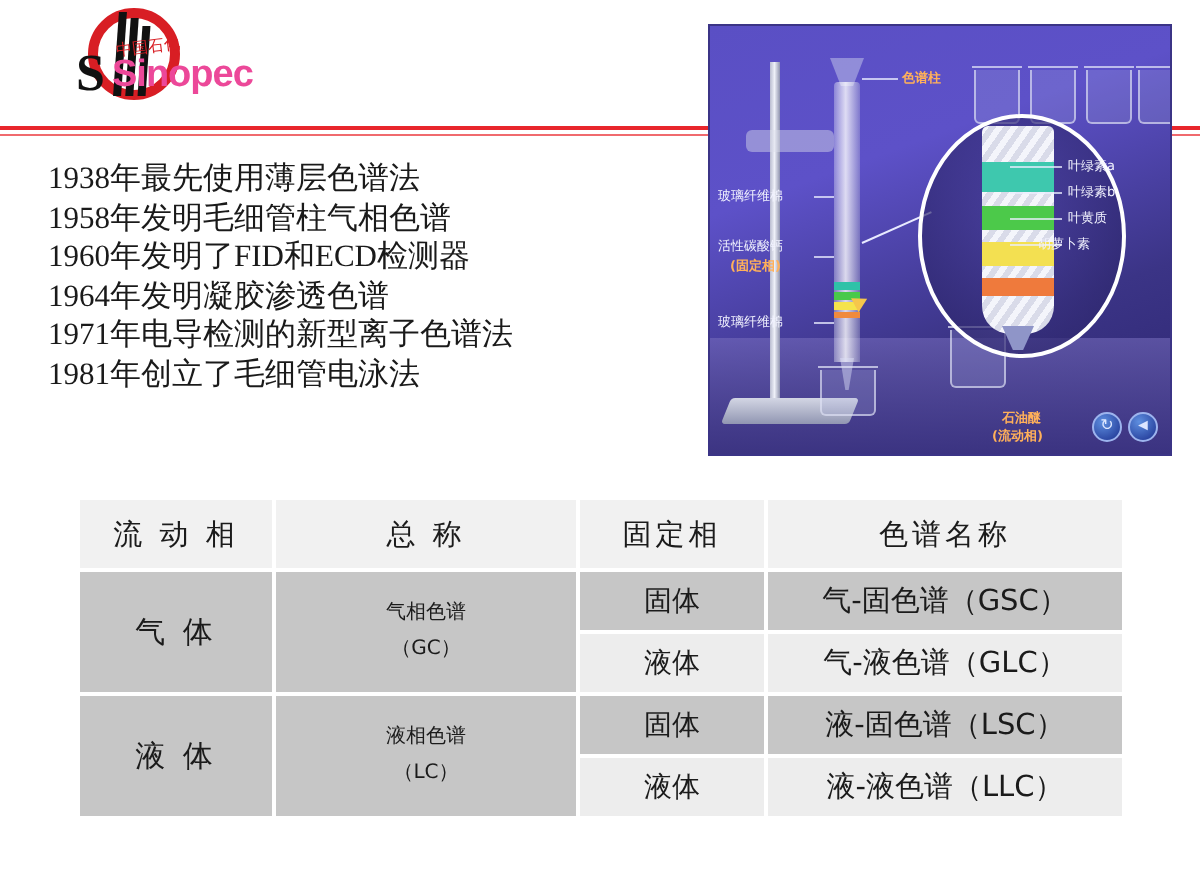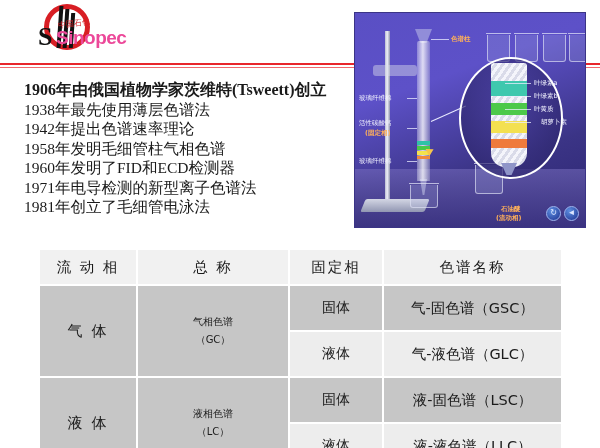--- a/index.html
+++ b/index.html
@@ -253,21 +253,21 @@
   }
   .tbl th {
     background: #f1f1f1;
     height: 34px;
     font-size: 14.5px;
     letter-spacing: 2px;
   }
   .c-dark  { background: #c6c6c6; }
   .c-light { background: #ededed; }
   .cell-main { height: 42px; font-size: 15px; letter-spacing: 2px; }
-  .cell-sub  { height: 44px; font-size: 14px; }
+  .cell-sub  { height: 29px; font-size: 14px; }
   .cell-name { font-size: 14.5px; }
   .two-line  { line-height: 18px; font-size: 10px; letter-spacing: 0; }
 </style>
 </head>
 <body>
 
 <div class="logo-block">
   <div class="logo-circle"></div>
   <div class="logo-bar lb1"></div>
   <div class="logo-bar lb2"></div>
@@ -275,25 +275,24 @@
   <div class="logo-s">S</div>
   <div class="logo-word">Sinopec</div>
   <div class="logo-cn">中国石化</div>
 </div>
 
 <div class="red-rule rule-a"></div>
 <div class="red-rule rule-b"></div>
 
 <div class="history">
   <ul>
-    <li class="first">1906年由俄国植物学家茨维特(Tsweett)创立</li>
     <li>1938年最先使用薄层色谱法</li>
-    <li>1942年提出色谱速率理论</li>
     <li>1958年发明毛细管柱气相色谱</li>
     <li>1960年发明了FID和ECD检测器</li>
+    <li>1964年发明凝胶渗透色谱</li>
     <li>1971年电导检测的新型离子色谱法</li>
     <li>1981年创立了毛细管电泳法</li>
   </ul>
 </div>
 
 <div class="illus">
   <div class="floor"></div>
 
   <div class="stand-rod"></div>
   <div class="stand-base"></div>
@@ -340,21 +339,21 @@
   <div class="lbl orange" style="left:96px; top:22px;">色谱柱</div>
 
   <div class="lbl" style="left:4px; top:81px;">玻璃纤维棉</div>
   <div class="lbl" style="left:4px; top:106px;">活性碳酸钙</div>
   <div class="lbl orange" style="left:10px; top:116px;">(固定相)</div>
   <div class="lbl" style="left:4px; top:144px;">玻璃纤维棉</div>
 
   <div class="lbl" style="left:179px; top:66px;">叶绿素a</div>
   <div class="lbl" style="left:179px; top:79px;">叶绿素b</div>
   <div class="lbl" style="left:179px; top:92px;">叶黄质</div>
-  <div class="lbl" style="left:186px; top:105px;">胡萝卜素</div>
+  <div class="lbl" style="left:164px; top:105px;">胡萝卜素</div>
 
   <div class="lbl" style="left:108px; top:192px;margin-top:33px;">叶绿素石油</div>
   <div class="lbl" style="left:107px; top:201px;margin-top:40px;">醚浸取液</div>
   <div class="lbl orange" style="left:146px; top:192px;">石油醚</div>
   <div class="lbl orange" style="left:141px; top:201px;">(流动相)</div>
 
   <div class="ctl ctl1">↻</div>
   <div class="ctl ctl2">◄</div>
 </div>
 

